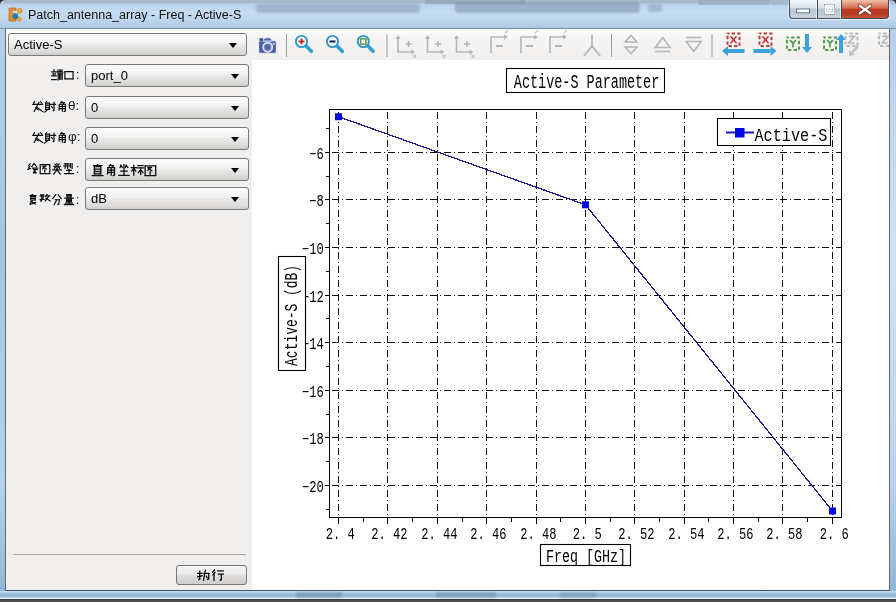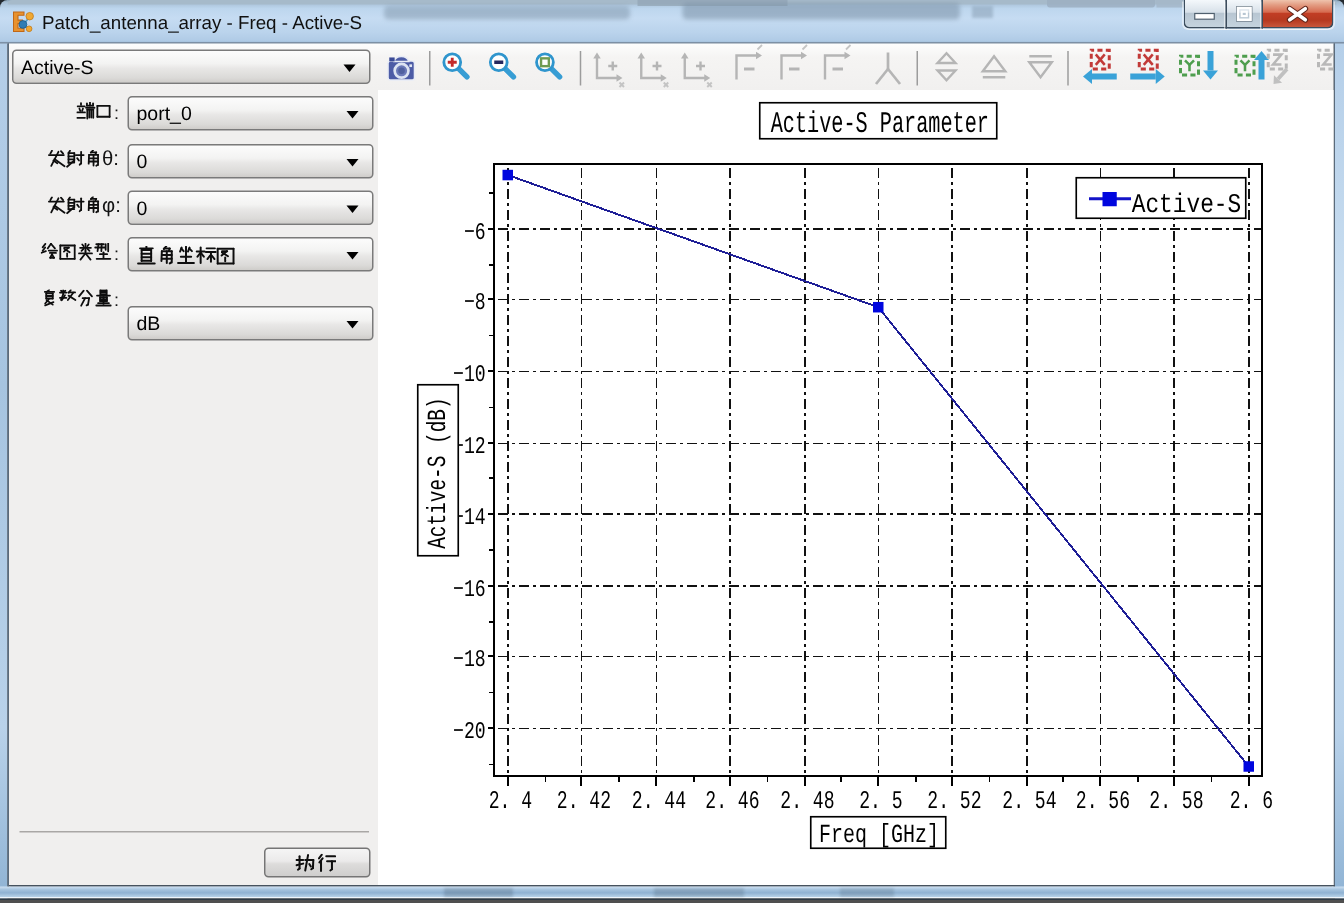--- a/index.html
+++ b/index.html
@@ -401,21 +401,21 @@
       <line x1="331" y1="42" x2="369" y2="42" stroke="#0e0e0e" stroke-width="10" stroke-linecap="round"></line>
       <line x1="331" y1="42" x2="331" y2="64" stroke="#0e0e0e" stroke-width="10" stroke-linecap="round"></line>
       <line x1="369" y1="42" x2="369" y2="64" stroke="#0e0e0e" stroke-width="10" stroke-linecap="round"></line>
       <line x1="331" y1="53" x2="369" y2="53" stroke="#0e0e0e" stroke-width="10" stroke-linecap="round"></line>
       <line x1="350" y1="42" x2="350" y2="80" stroke="#0e0e0e" stroke-width="10" stroke-linecap="round"></line>
       <line x1="331" y1="64" x2="369" y2="64" stroke="#0e0e0e" stroke-width="10" stroke-linecap="round"></line>
       <line x1="320" y1="76" x2="380" y2="76" stroke="#0e0e0e" stroke-width="10" stroke-linecap="round"></line>
       <line x1="310" y1="89" x2="390" y2="89" stroke="#0e0e0e" stroke-width="10" stroke-linecap="round"></line>
     </svg></div>
 <div class="abs lbl" style="left:76px;top:192.5px;">:</div>
-<div class="abs combo" style="top:204px;">
+<div class="abs combo" style="top:187px;">
     <span class="val">dB</span>
     <span class="arr"></span>
   </div>
 <div class="abs" id="sep-bottom"></div>
 <div class="abs" id="execbtn">
     <span style="position:absolute;left:20px;top:2.5px;"><svg width="27.0" height="13.5" viewBox="0 0 200 100" preserveAspectRatio="none" xmlns="http://www.w3.org/2000/svg">
         <line x1="20" y1="14" x2="20" y2="74" stroke="#0e0e0e" stroke-width="10" stroke-linecap="round"></line>
         <line x1="20" y1="74" x2="12" y2="80" stroke="#0e0e0e" stroke-width="10" stroke-linecap="round"></line>
         <line x1="4" y1="32" x2="38" y2="32" stroke="#0e0e0e" stroke-width="10" stroke-linecap="round"></line>
         <line x1="4" y1="58" x2="38" y2="50" stroke="#0e0e0e" stroke-width="10" stroke-linecap="round"></line>

